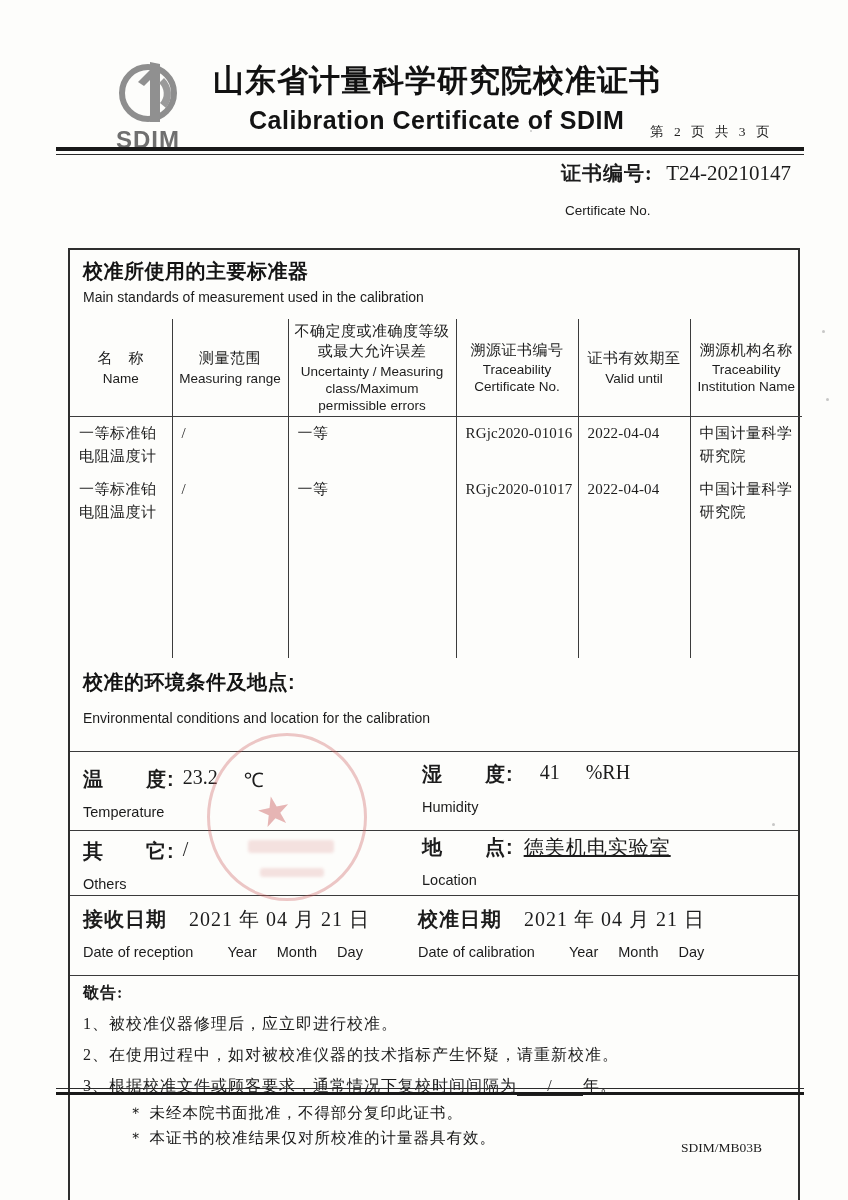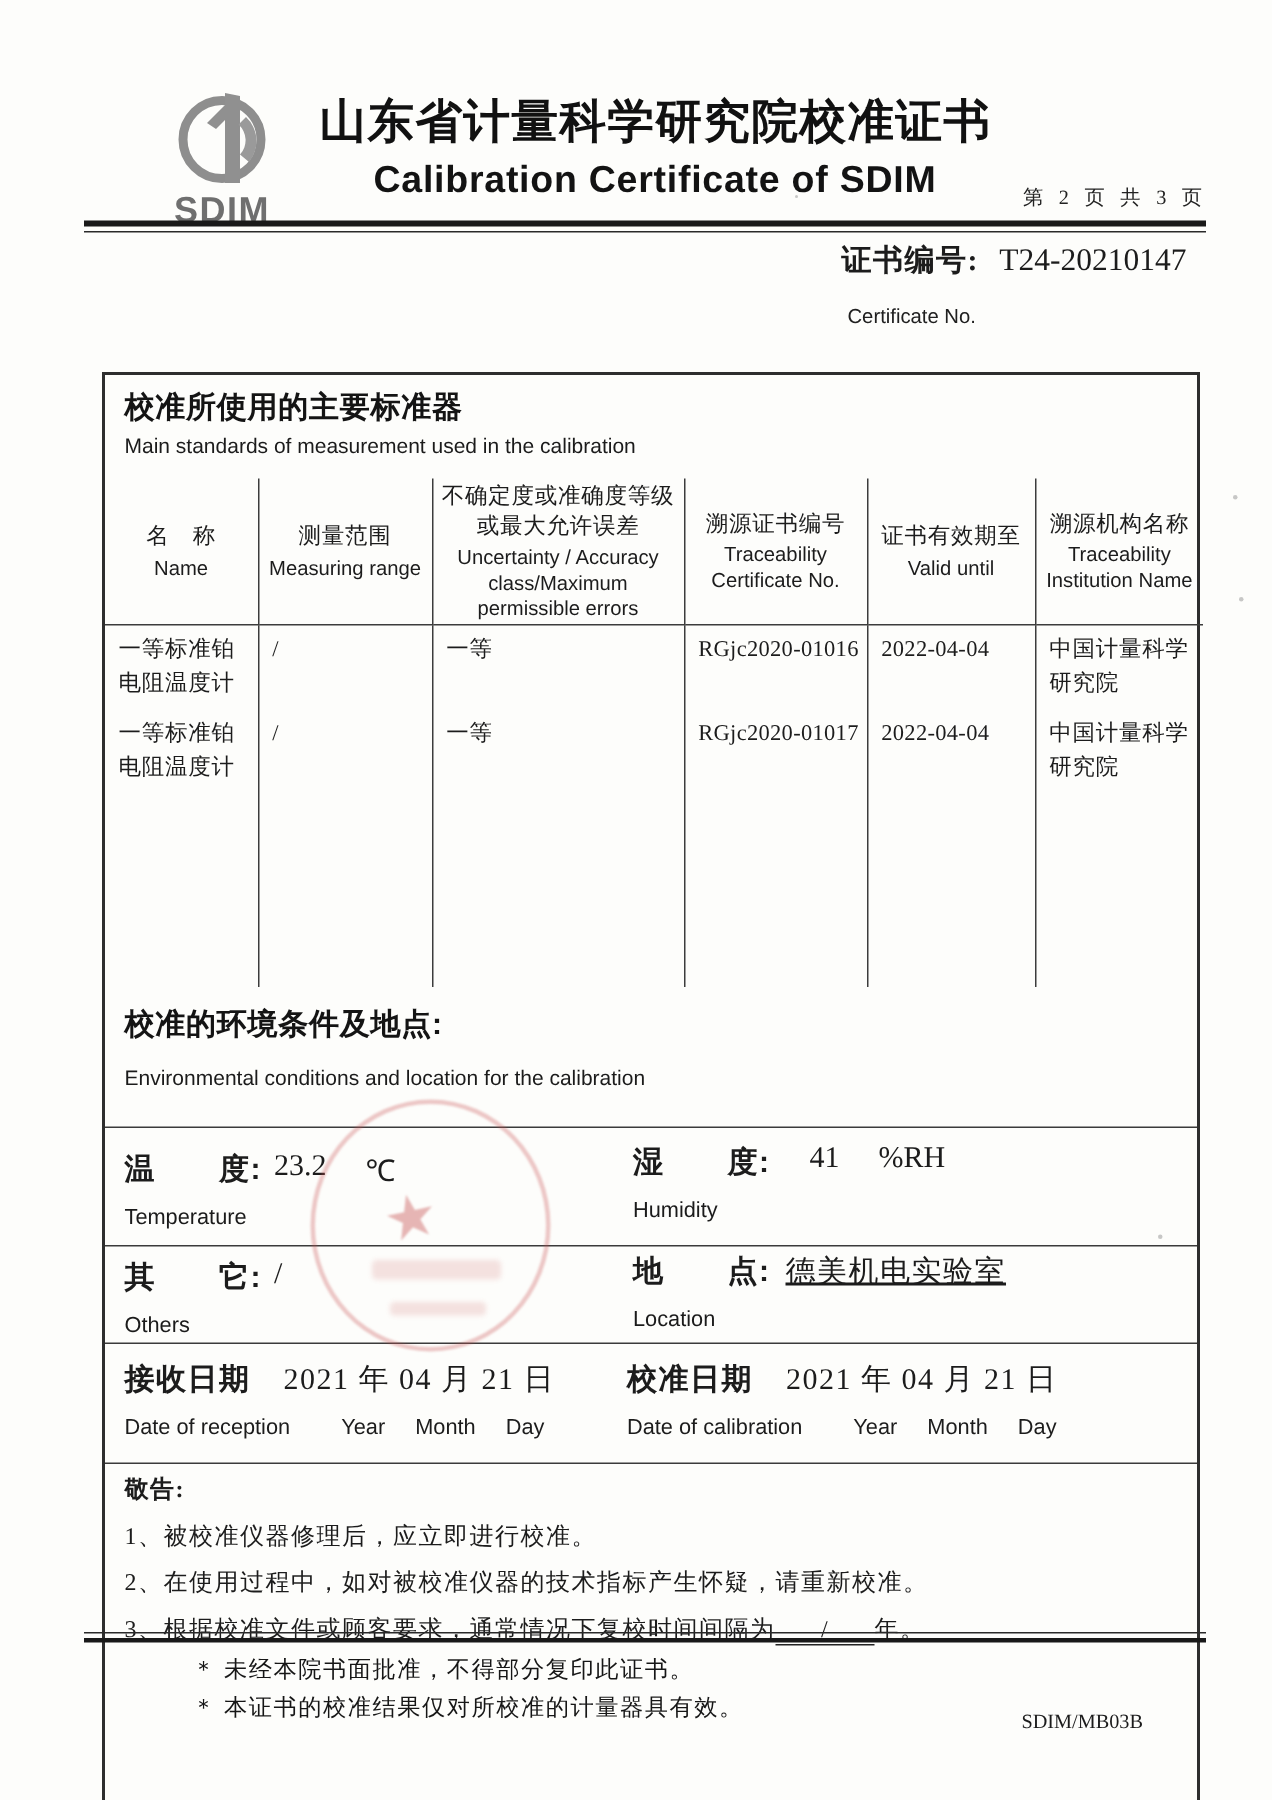--- a/index.html
+++ b/index.html
@@ -25,21 +25,21 @@
     white-space: nowrap;
   }
   .title-en {
     position: absolute; left: 249px; top: 106px;
     font-size: 25px; font-weight: bold; letter-spacing: 0.5px; color: #131313;
     white-space: nowrap;
   }
   .page-info {
     position: absolute; left: 650px; top: 123px;
     font-family: "Liberation Serif", serif;
-    font-size: 13.5px; color: #222; word-spacing: 5px; letter-spacing: 1px; margin-left: 32px;
+    font-size: 13.5px; color: #222; word-spacing: 5px; letter-spacing: 1px;
   }
   .rule-a { position: absolute; left: 56px; top: 147px; width: 748px; height: 3.5px; background: #191919; }
   .rule-b { position: absolute; left: 56px; top: 154px; width: 748px; height: 1.2px; background: #2a2a2a; }
 
   .cert-line {
     position: absolute; top: 160px; right: 57px;
     font-size: 20px; white-space: nowrap;
   }
   .cert-line .lbl { font-family: "Liberation Serif", serif; font-weight: bold; letter-spacing: 1px; }
   .cert-line .val { font-family: "Liberation Serif", serif; font-size: 21px; margin-left: 8px; text-align: center; }
@@ -173,21 +173,21 @@
         <th>
           <div class="h-zh">名　称</div>
           <div class="h-en">Name</div>
         </th>
         <th>
           <div class="h-zh">测量范围</div>
           <div class="h-en">Measuring range</div>
         </th>
         <th>
           <div class="h-zh">不确定度或准确度等级或最大允许误差</div>
-          <div class="h-en">Uncertainty / Accuracy class/Maximum permissible errors</div>
+          <div class="h-en">Uncertainty / Measuring class/Maximum permissible errors</div>
         </th>
         <th>
           <div class="h-zh">溯源证书编号</div>
           <div class="h-en">Traceability Certificate No.</div>
         </th>
         <th>
           <div class="h-zh">证书有效期至</div>
           <div class="h-en">Valid until</div>
         </th>
         <th>

